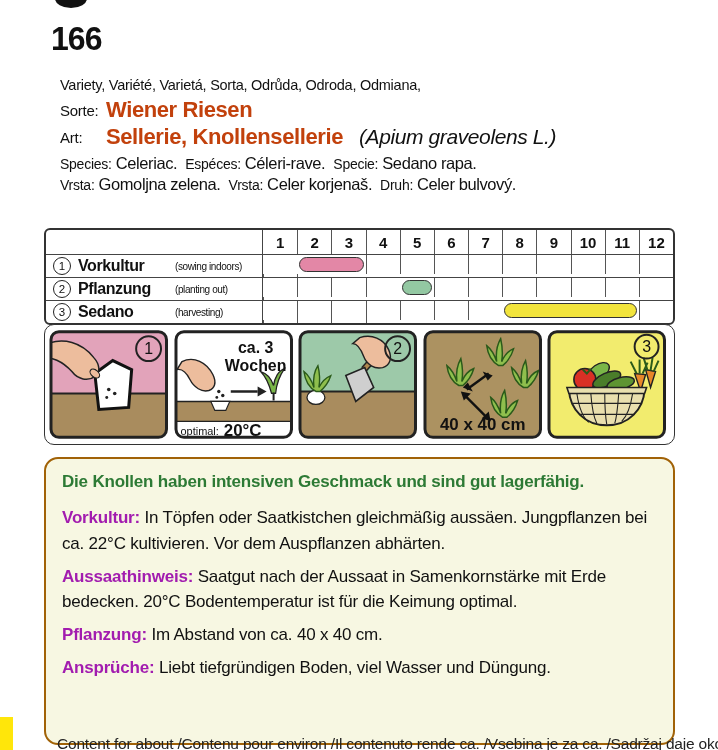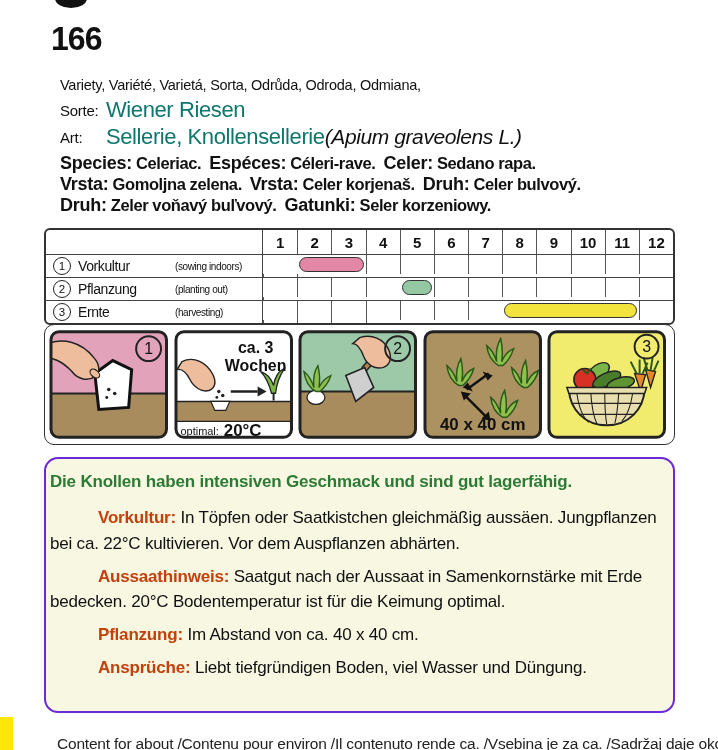--- a/index.html
+++ b/index.html
@@ -8,54 +8,54 @@
     background:#ffffff; color:#111;
     font-family:"Liberation Sans", sans-serif;
   }
   .logo-fragment { position:absolute; left:55px; top:-11px; width:32px; height:19px; background:#111; border-radius:50%; }
   .pack-number { position:absolute; left:51px; top:20px; font-size:33px; font-weight:bold; letter-spacing:-1px; transform:scaleX(.97); transform-origin:left; }
 
   .intro { position:absolute; left:60px; top:77px; width:625px; letter-spacing:-0.25px; }
   .variety-line { font-size:14.5px; margin-bottom:4px; }
   .title-line { display:flex; align-items:center; margin-bottom:1px; }
   .small-label { font-size:15px; width:46px; flex:0 0 auto; }
-  .green-big { color:#0f766e; font-weight:normal; font-size:22px; letter-spacing:-0.4px; }
-  .latin { font-style:italic; font-size:21px; margin-left:0; letter-spacing:-0.4px; }
+  .green-big { color:#c2410c; font-weight:bold; font-size:22px; letter-spacing:-0.4px; }
+  .latin { font-style:italic; font-size:21px; margin-left:16px; letter-spacing:-0.4px; }
   .species-block { margin-top:3px; }
   .species-line { font-size:16px; line-height:20px; white-space:nowrap; }
-  .sp-label { font-size:18px; margin-right:4px;font-weight:bold; }
-  .sp-value { font-weight:bold; font-size:16.5px; margin-right:8px; letter-spacing:-0.4px; }
+  .sp-label { font-size:14px; margin-right:4px; }
+  .sp-value { font-weight:normal; font-size:16.5px; margin-right:8px; letter-spacing:-0.4px; }
 
   .calendar { position:absolute; left:44px; top:228px; width:631px; box-sizing:border-box;
     border:2px solid #333; border-radius:6px; background:#fff; overflow:hidden; }
   .cal-row { display:flex; height:22px; border-top:1.5px solid #444; }
   .cal-row.header { border-top:none; height:24px; }
   .cal-label { width:216px; flex:0 0 auto; display:flex; align-items:center; gap:7px; padding-left:7px; box-sizing:border-box; }
   .circ-num { width:16px; height:16px; flex:0 0 auto; border:1.3px solid #222; border-radius:50%;
     font-size:11.5px; display:flex; align-items:center; justify-content:center; }
-  .cal-de { font-weight:normal; font-size:14px; width:90px; letter-spacing:-0.4px; }
+  .cal-de { font-weight:bold; font-size:16px; width:90px; letter-spacing:-0.4px; }
   .cal-en { font-size:10px; letter-spacing:-0.4px; }
   .cal-months { flex:1; display:grid; grid-template-columns:repeat(12,1fr); border-left:1.5px solid #444; }
   .cal-head-cell { display:flex; align-items:center; justify-content:center; font-weight:bold; font-size:15px; border-left:1px solid #555; }
   .cal-head-cell:first-child { border-left:none; }
   .cal-cell { border-left:1px solid #555; }
   .cal-cell:nth-child(1) { border-left:none; }
   .cal-bar { grid-row:1; align-self:center; height:13px; border:1.6px solid #333; border-radius:8px; margin:0 2px; z-index:2; }
 
   .pictos { position:absolute; left:44px; top:324px; width:631px; height:121px; box-sizing:border-box;
     border:1.5px solid #333; border-radius:10px; background:#fff;
     display:flex; gap:5px; padding:4px; }
   svg.panel { width:119.5px; height:111px; flex:0 0 auto; }
   svg text { font-family:"Liberation Sans", sans-serif; }
 
-  .info-box { position:absolute; left:44px; top:457px; width:631px; height:256px; box-sizing:border-box;
-    background:#f7f7e2; border:2px solid #6d28d9; border-radius:14px; padding:10px 4px 8px; }
+  .info-box { position:absolute; left:44px; top:457px; width:631px; height:288px; box-sizing:border-box;
+    background:#f7f7e2; border:2px solid #a16207; border-radius:14px; padding:10px 16px 8px; }
   .info-headline { color:#2d7a35; font-weight:bold; font-size:17px; margin:3px 0 13px; letter-spacing:-0.2px; }
   .info-para { font-size:17px; line-height:1.52; margin:0 0 7px; letter-spacing:-0.2px; }
-  .green-bold { color:#c2410c; font-weight:bold;margin-left:48px; }
+  .green-bold { color:#a21caf; font-weight:bold; }
 
   .footer-swatch { position:absolute; left:0; top:717px; width:13px; height:33px; background:#ffe60a; }
   .footer-text { position:absolute; left:57px; top:735px; font-size:15.5px; color:#222; white-space:nowrap; letter-spacing:-0.2px; }
 </style>
 </head>
 <body>
 
 <div class="logo-fragment"></div>
 <div class="pack-number">166</div>
 
@@ -64,23 +64,22 @@
   <div class="title-line">
     <span class="small-label">Sorte:</span>
     <span class="green-big">Wiener Riesen</span>
   </div>
   <div class="title-line">
     <span class="small-label">Art:</span>
     <span class="green-big">Sellerie, Knollensellerie</span>
     <span class="latin">(Apium graveolens L.)</span>
   </div>
   <div class="species-block">
-      <div class="species-line"><span class="sp-label">Species:</span><span class="sp-value">Celeriac.</span><span class="sp-label">Espéces:</span><span class="sp-value">Céleri-rave.</span><span class="sp-label">Celer:</span><span class="sp-value">Sedano rapa.</span></div>
+      <div class="species-line"><span class="sp-label">Species:</span><span class="sp-value">Celeriac.</span><span class="sp-label">Espéces:</span><span class="sp-value">Céleri-rave.</span><span class="sp-label">Specie:</span><span class="sp-value">Sedano rapa.</span></div>
       <div class="species-line"><span class="sp-label">Vrsta:</span><span class="sp-value">Gomoljna zelena.</span><span class="sp-label">Vrsta:</span><span class="sp-value">Celer korjenaš.</span><span class="sp-label">Druh:</span><span class="sp-value">Celer bulvový.</span></div>
-      <div class="species-line"><span class="sp-label">Druh:</span><span class="sp-value">Zeler voňavý buľvový.</span><span class="sp-label">Gatunki:</span><span class="sp-value">Seler korzeniowy.</span></div>
     </div>
 </div>
 
 <div class="calendar">
   <div class="cal-row header">
     <div class="cal-label"></div>
     <div class="cal-months">
         <div class="cal-head-cell">1</div>
         <div class="cal-head-cell">2</div>
         <div class="cal-head-cell">3</div>
@@ -135,21 +134,21 @@
         <div class="cal-cell"></div>
         <div class="cal-cell"></div>
         <div class="cal-cell"></div>
         <div class="cal-cell"></div>
         <div class="cal-bar" style="background: rgb(147, 200, 162); grid-column: 5 / 6;"></div>
       </div>
   </div>
   <div class="cal-row">
     <div class="cal-label">
       <span class="circ-num">3</span>
-      <span class="cal-de">Ernte</span>
+      <span class="cal-de">Sedano</span>
       <span class="cal-en">(harvesting)</span>
     </div>
     <div class="cal-months">
         <div class="cal-cell"></div>
         <div class="cal-cell"></div>
         <div class="cal-cell"></div>
         <div class="cal-cell"></div>
         <div class="cal-cell"></div>
         <div class="cal-cell"></div>
         <div class="cal-cell"></div>

